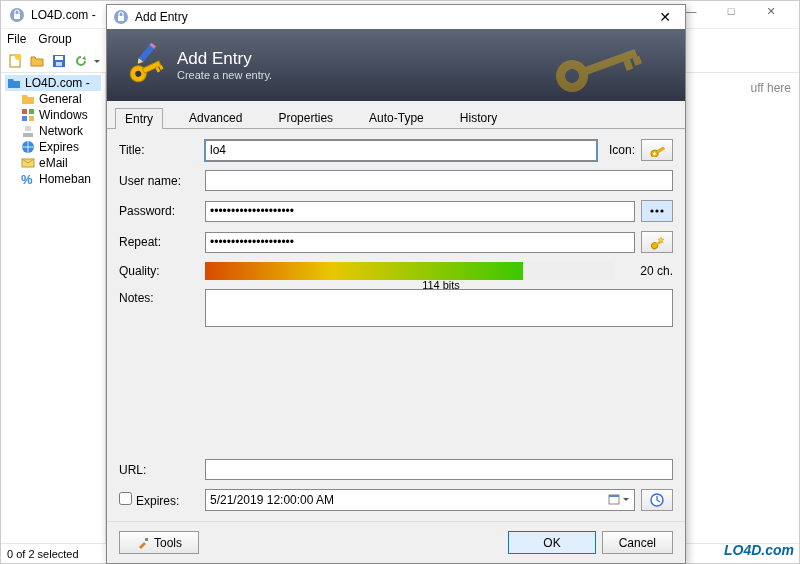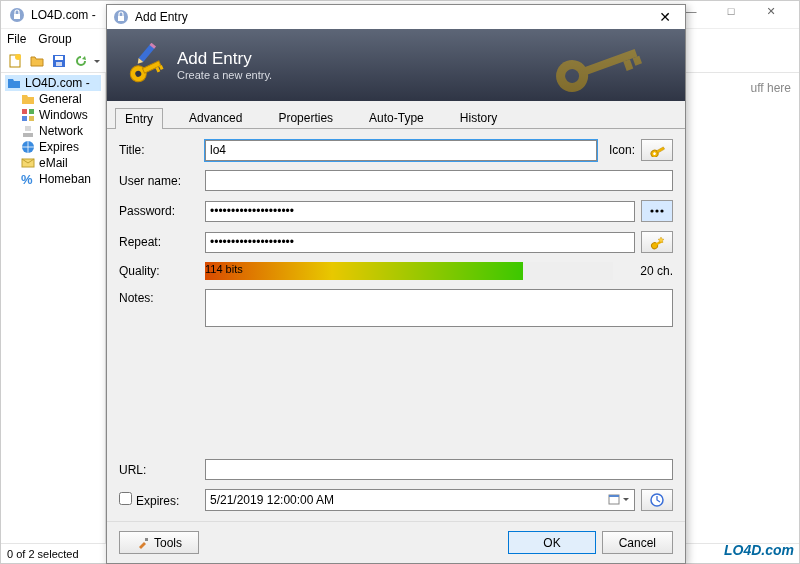--- a/index.html
+++ b/index.html
@@ -41,21 +41,21 @@
 
 .row { display: flex; align-items: center; gap: 6px; }
 .row label { width: 80px; flex-shrink: 0; }
 .row input[type=text], .row input[type=password] { flex: 1; border: 1px solid #888; padding: 2px 4px; font-size: 12px; background: #fff; height: 21px; }
 .row .side-btn { width: 32px; height: 22px; border: 1px solid #999; background: linear-gradient(#fdfdfd,#e8e8e8); display: flex; align-items: center; justify-content: center; }
 .row .side-btn.dots { background: #d6e9ff; }
 .icon-lbl { margin-left: 6px; }
 
 .quality-bar { flex: 1; height: 18px; background: #eee; position: relative; margin-right: 4px; }
 .quality-fill { position: absolute; top: 0; left: 0; bottom: 0; width: 78%; background: linear-gradient(90deg, #d94b00, #e8c800 40%, #3cc800); }
-.quality-text { position: absolute; width: 100%; top: 1px; font-size: 11px; }
+.quality-text { position: absolute; width: 100%; text-align: center; top: 17px; font-size: 11px; margin-left: 32px; }
 .quality-chars { width: 50px; text-align: right; }
 
 textarea { flex: 1; border: 1px solid #888; background: #fff; padding: 4px; font-family: inherit; font-size: 12px; resize: none; }
 .notes-row { align-items: flex-start; flex: 1; }
 .notes-row label { padding-top: 2px; }
 
 .expires-row input[type=checkbox] { margin: 0 4px 0 0; }
 .date-input { flex: 1; display: flex; border: 1px solid #888; background: #fff; height: 22px; align-items: center; padding: 0 4px; }
 .date-input .dd { margin-left: auto; display: flex; align-items: center; gap: 2px; }
 

